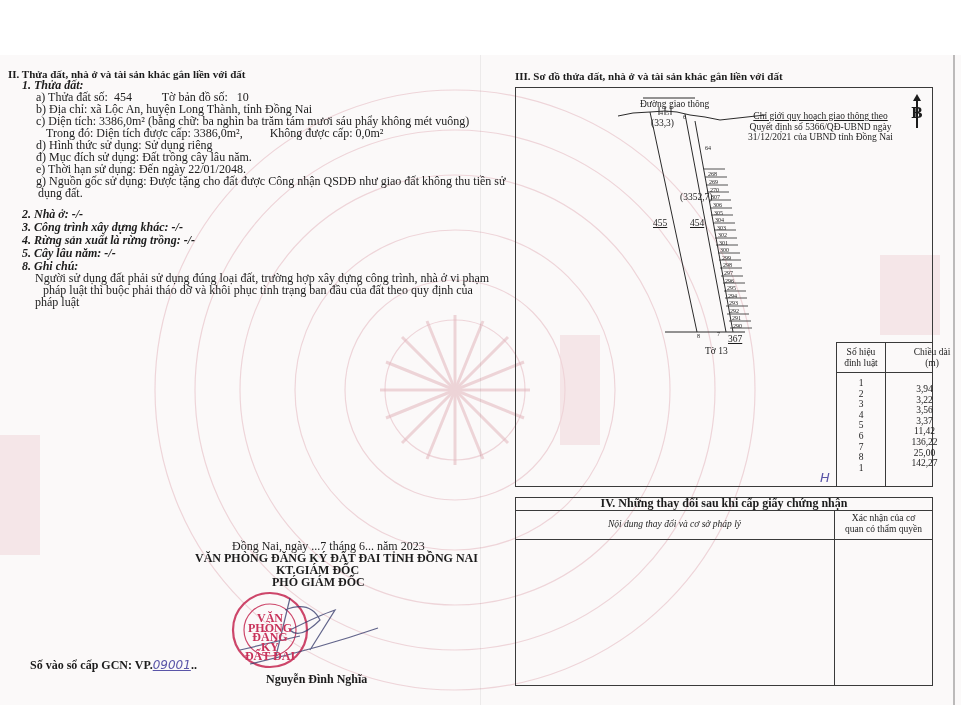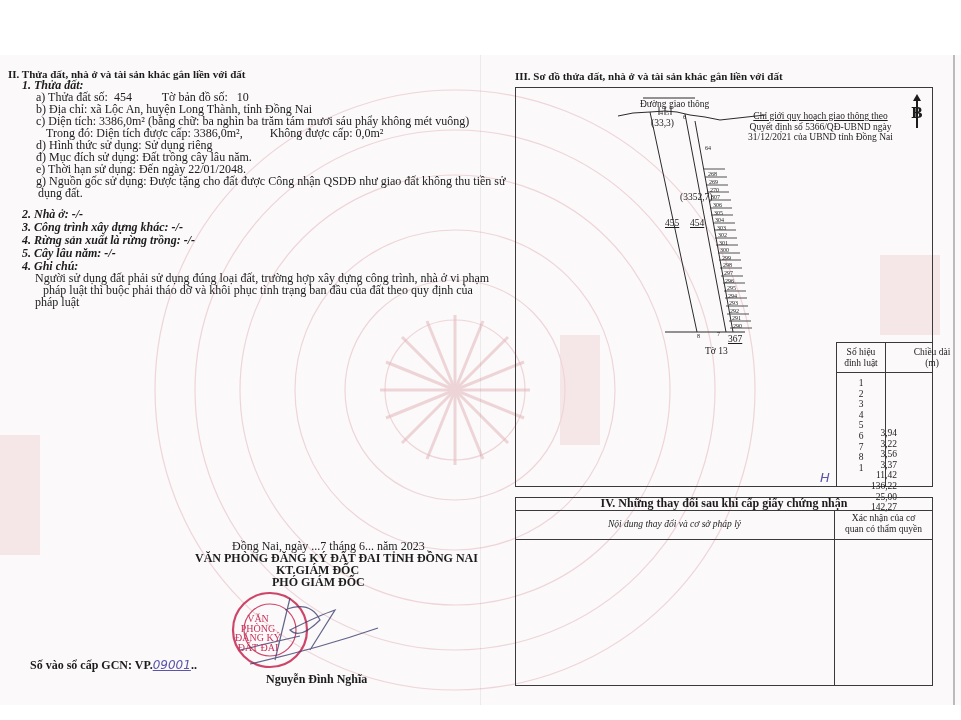--- a/index.html
+++ b/index.html
@@ -89,36 +89,36 @@
 <div class="abs txt" style="left:36px; top:140px;">d) Hình thức sử dụng: Sử dụng riêng</div>
 <div class="abs txt" style="left:36px; top:152px;">đ) Mục đích sử dụng: Đất trồng cây lâu năm.</div>
 <div class="abs txt" style="left:36px; top:164px;">e) Thời hạn sử dụng: Đến ngày 22/01/2048.</div>
 <div class="abs txt" style="left:36px; top:176px;">g) Nguồn gốc sử dụng: Được tặng cho đất được Công nhận QSDĐ như giao đất không thu tiền sử</div>
 <div class="abs txt" style="left:38px; top:188px;">dụng đất.</div>
 
 <div class="abs txt bi" style="left:22px; top:209px;">2. Nhà ở: -/-</div>
 <div class="abs txt bi" style="left:22px; top:222px;">3. Công trình xây dựng khác:  -/-</div>
 <div class="abs txt bi" style="left:22px; top:235px;">4. Rừng sản xuất là rừng trồng: -/-</div>
 <div class="abs txt bi" style="left:22px; top:248px;">5. Cây lâu năm: -/-</div>
-<div class="abs txt bi" style="left:22px; top:261px;">4. Ghi chú:</div>
+<div class="abs txt bi" style="left:22px; top:261px;">8. Ghi chú:</div>
 <div class="abs txt" style="left:35px; top:273px;">Người sử dụng đất phải sử dụng đúng loại đất, trường hợp xây dựng công trình, nhà ở vi phạm</div>
 <div class="abs txt" style="left:35px; top:285px;padding-left:8px;">pháp luật thì buộc phải tháo dỡ và khôi phục tình trạng ban đầu của đất theo quy định của</div>
 <div class="abs txt" style="left:35px; top:297px;">pháp luật</div>
 
 <div class="abs txt" style="left:232px; top:541px;">Đồng Nai, ngày ...7 tháng 6... năm 2023</div>
 <div class="abs txt b" style="left:195px; top:553px;">VĂN PHÒNG ĐĂNG KÝ ĐẤT ĐAI TỈNH ĐỒNG NAI</div>
 <div class="abs txt b" style="left:276px; top:565px;text-align:center;">KT.GIÁM ĐỐC</div>
 <div class="abs txt b" style="left:272px; top:577px;">PHÓ GIÁM ĐỐC</div>
 
 <svg class="abs" style="left:230px; top:590px;" width="150" height="80">
   <circle cx="40" cy="40" r="37" fill="none" stroke="#c8325a" stroke-width="2.2" opacity="0.9"></circle>
   <circle cx="40" cy="40" r="26" fill="none" stroke="#c8325a" stroke-width="1.2" opacity="0.9"></circle>
   <path d="M10 60 L70 46 M60 8 L45 70 M55 20 Q80 10 90 30 Q70 50 60 40 Q90 25 105 20 L80 60 M20 74 Q90 58 148 38" fill="none" stroke="#3b3f6e" stroke-width="1.2" opacity="0.8"></path>
 </svg>
-<div class="abs center" style="left:230px; top:614px; width:56px; font-size:10px; line-height:9.5px; font-weight:normal; color:#c8325a;">
+<div class="abs center" style="left:242px; top:614px; width:56px; font-size:12px; line-height:9.5px; font-weight:bold; color:#c8325a;">
   <div>VĂN PHÒNG</div>
   <div>ĐĂNG KÝ</div>
   <div>ĐẤT ĐAI</div>
 </div>
 <div class="abs txt b" style="left:266px; top:674px;">Nguyễn Đình Nghĩa</div>
 
 <div class="abs txt b" style="left:30px; top:660px;">
   <span>Số vào sổ cấp GCN: VP.</span><span class="handwrite u" style="font-weight:normal;">09001</span><span>..</span>
 </div>
 
@@ -186,21 +186,21 @@
 </div>
 
 <svg class="abs" style="left:909px; top:94px;" width="16" height="36">
   <polygon points="8,0 4,7 12,7" fill="#1c1c1c"></polygon>
   <line x1="8" y1="4" x2="8" y2="34" stroke="#1c1c1c" stroke-width="2"></line>
   <text x="2" y="24" font-family="DejaVu Serif, serif" font-size="14" font-weight="bold" fill="#1c1c1c">B</text>
 </svg>
 
 <div class="abs sm" style="left:680px; top:192px;">(3352,7)</div>
 <div class="abs sm u" style="left:690px; top:218px;">454</div>
-<div class="abs sm u" style="left:653px; top:218px;margin-left:12px;">455</div>
+<div class="abs sm u" style="left:653px; top:218px;">455</div>
 <div class="abs sm u" style="left:728px; top:334px;">367</div>
 <div class="abs sm" style="left:705px; top:346px;">Tờ 13</div>
 
 <div class="abs" style="left:703px; top:150px; width:40px;">
   <div class="abs tiny" style="left:2px; top:-5px;">64</div>
   <div class="abs tiny" style="left:5px; top:21px;">268</div>
   <div class="abs tiny" style="left:6px; top:29px;">269</div>
   <div class="abs tiny" style="left:7px; top:37px;">270</div>
   <div class="abs tiny" style="left:8px; top:44px;">307</div>
   <div class="abs tiny" style="left:10px; top:52px;">306</div>
@@ -232,21 +232,21 @@
   <div>1</div>
   <div>2</div>
   <div>3</div>
   <div>4</div>
   <div>5</div>
   <div>6</div>
   <div>7</div>
   <div>8</div>
   <div>1</div>
 </div>
-<div class="coord-col" style="left:854px; top:384px; width:43px; text-align:right;margin-top:44px;">
+<div class="coord-col" style="left:903px; top:384px; width:43px; text-align:center;">
   <div>3,94</div>
   <div>3,22</div>
   <div>3,56</div>
   <div>3,37</div>
   <div>11,42</div>
   <div>136,22</div>
   <div>25,00</div>
   <div>142,27</div>
 </div>
 <div class="abs handwrite" style="left:820px; top:470px; font-size:13px;">H</div>

